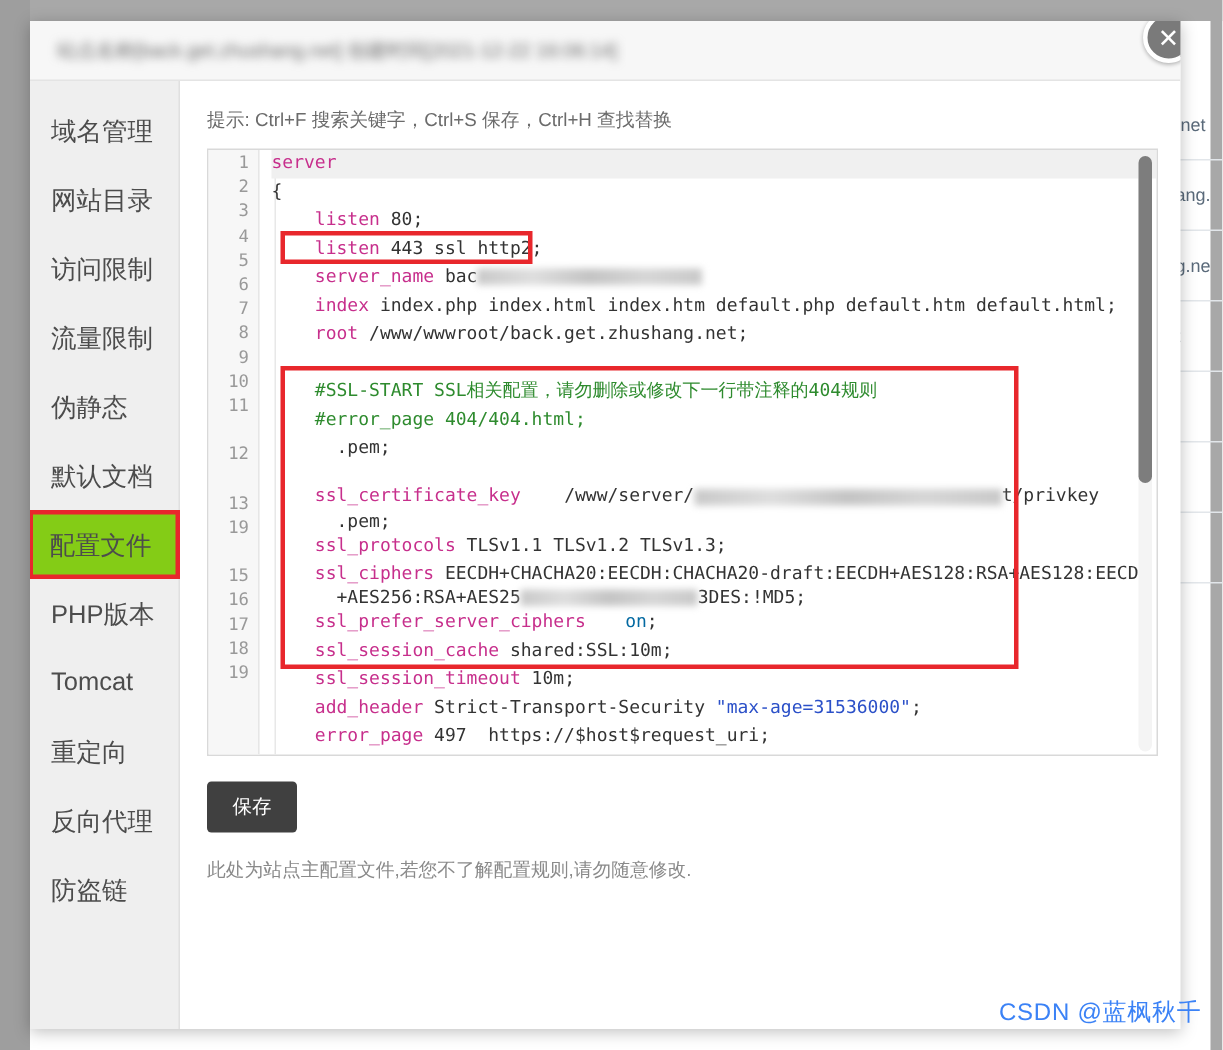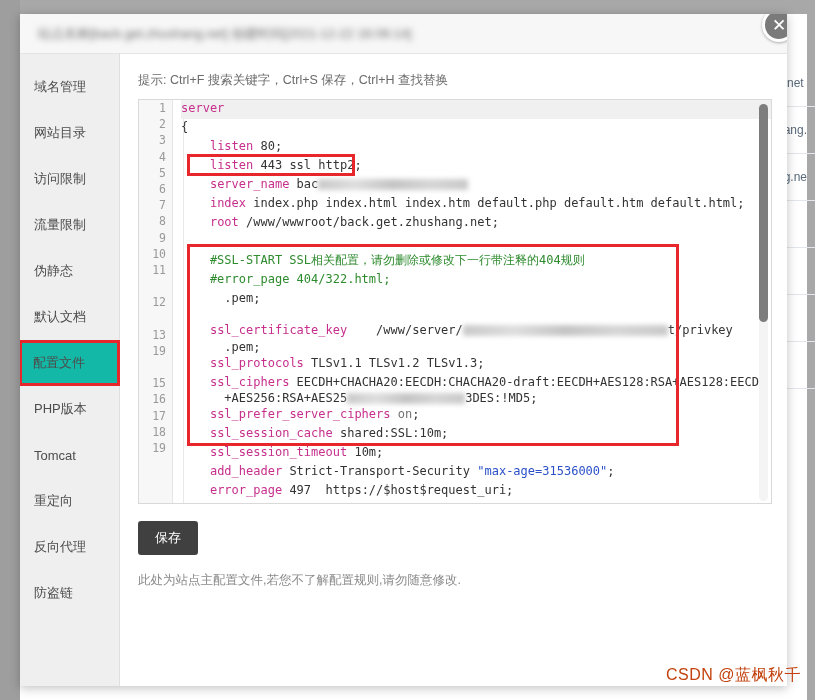--- a/index.html
+++ b/index.html
@@ -81,27 +81,27 @@
     background: #efefef;
     border-right: 1px solid #e0e0e0;
     padding-top: 10px;
     flex: 0 0 100px;
     position: relative;
   }
   .side-item {
     height: 46px;
     display: flex; align-items: center;
     padding-left: 14px;
-    font-size: 13px;
+    font-size: 17px;
     color: #4c4c4c;
     cursor: pointer;
     position: relative;
   }
   .side-item.active-hl {
-    background: #14b8a6;
+    background: #84cc16;
     outline: 3px solid #e8272c;
     outline-offset: -3px;
     margin: 0 -1px 0 -1px;
     z-index: 5;
   }
 
   
   .content { flex: 1; position: relative; padding: 18px 22px 1px 18px; }
   .hint {
     font-size: 12.5px; color: #6b6b6b; margin: 0 0 10px 0;
@@ -137,21 +137,21 @@
   .cl.tall { height: 32.4px; }
   .cl.active { background: #f0f0f0; }
   .indent-guide {
     position: absolute; left: 44px; top: 0; width: 1px; height: 405px;
     background: #e8e8e8; z-index: 0;
   }
   .kw  { color: #c72f8c; }
   .val { color: #333; }
   .str { color: #2b50c8; }
   .cmt { color: #2e8b2e; }
-  .on  { color: #737373; }
+  .on  { color: #0369a1; margin-left: 19px; }
   .redact {
     display: inline-block; vertical-align: middle;
     background: linear-gradient(90deg,#c9c9c9,#dedede,#c4c4c4,#d6d6d6,#c9c9c9);
     filter: blur(2.4px);
     height: 11px; border-radius: 1px;
   }
 
   
   .red-box {
     position: absolute; border: 3px solid #e8272c; pointer-events: none; z-index: 20;
@@ -177,21 +177,21 @@
     border: none; border-radius: 3px;
     cursor: pointer;
   }
   .foot-note {
     margin-top: 17px; font-size: 12.5px; color: #8a8a8a;
   }
 
   
   .watermark {
     position: absolute; right: 14px; bottom: 14px;
-    font-size: 16px; color: #c2410c;
+    font-size: 16px; color: #3b82f6;
     user-select: none; letter-spacing: .5px;
     z-index: 60;
   }
 </style>
 </head>
 <body>
 
 <div id="page-root">
 
   <div class="bg-top-strip"></div>
@@ -298,21 +298,21 @@
           <div class="code-area" id="code-area">
               <div class="cl active"><div><span class="kw">server</span></div></div>
               <div class="cl"><div><span class="val">{</span></div></div>
               <div class="cl"><div><span class="val">    </span><span class="kw">listen</span><span class="val"> 80;</span></div></div>
               <div class="cl"><div><span class="val">    </span><span class="kw">listen</span><span class="val"> 443 ssl http2;</span></div></div>
               <div class="cl"><div><span class="val">    </span><span class="kw">server_name</span><span class="val"> bac</span><span class="redact" style="width: 150px;"></span></div></div>
               <div class="cl"><div><span class="val">    </span><span class="kw">index</span><span class="val"> index.php index.html index.htm default.php default.htm default.html;</span></div></div>
               <div class="cl"><div><span class="val">    </span><span class="kw">root</span><span class="val"> /www/wwwroot/back.get.zhushang.net;</span></div></div>
               <div class="cl"><div><span class="val"></span></div></div>
               <div class="cl"><div><span class="cmt">    #SSL-START SSL相关配置，请勿删除或修改下一行带注释的404规则</span></div></div>
-              <div class="cl"><div><span class="cmt">    #error_page 404/322.html;</span></div></div>
+              <div class="cl"><div><span class="cmt">    #error_page 404/404.html;</span></div></div>
               <div class="cl tall"><div class="val">      .pem;</div></div>
               <div class="cl tall"><div><span class="val">    </span><span class="kw">ssl_certificate_key</span><span class="val">    /www/server/</span><span class="redact" style="width: 205px;"></span><span class="val">t/privkey</span></div><div class="val">      .pem;</div></div>
               <div class="cl"><div><span class="val">    </span><span class="kw">ssl_protocols</span><span class="val"> TLSv1.1 TLSv1.2 TLSv1.3;</span></div></div>
               <div class="cl tall"><div><span class="val">    </span><span class="kw">ssl_ciphers</span><span class="val"> EECDH+CHACHA20:EECDH:CHACHA20-draft:EECDH+AES128:RSA+AES128:EECDH</span></div><div><span class="val">      +AES256:RSA+AES25</span><span class="redact" style="width: 118px;"></span><span class="val">3DES:!MD5;</span></div></div>
               <div class="cl"><div><span class="val">    </span><span class="kw">ssl_prefer_server_ciphers</span><span class="val"> </span><span class="on">on</span><span class="val">;</span></div></div>
               <div class="cl"><div><span class="val">    </span><span class="kw">ssl_session_cache</span><span class="val"> shared:SSL:10m;</span></div></div>
               <div class="cl"><div><span class="val">    </span><span class="kw">ssl_session_timeout</span><span class="val"> 10m;</span></div></div>
               <div class="cl"><div><span class="val">    </span><span class="kw">add_header</span><span class="val"> Strict-Transport-Security </span><span class="str">"max-age=31536000"</span><span class="val">;</span></div></div>
               <div class="cl"><div><span class="val">    </span><span class="kw">error_page</span><span class="val"> 497  https://$host$request_uri;</span></div></div>
             </div>

